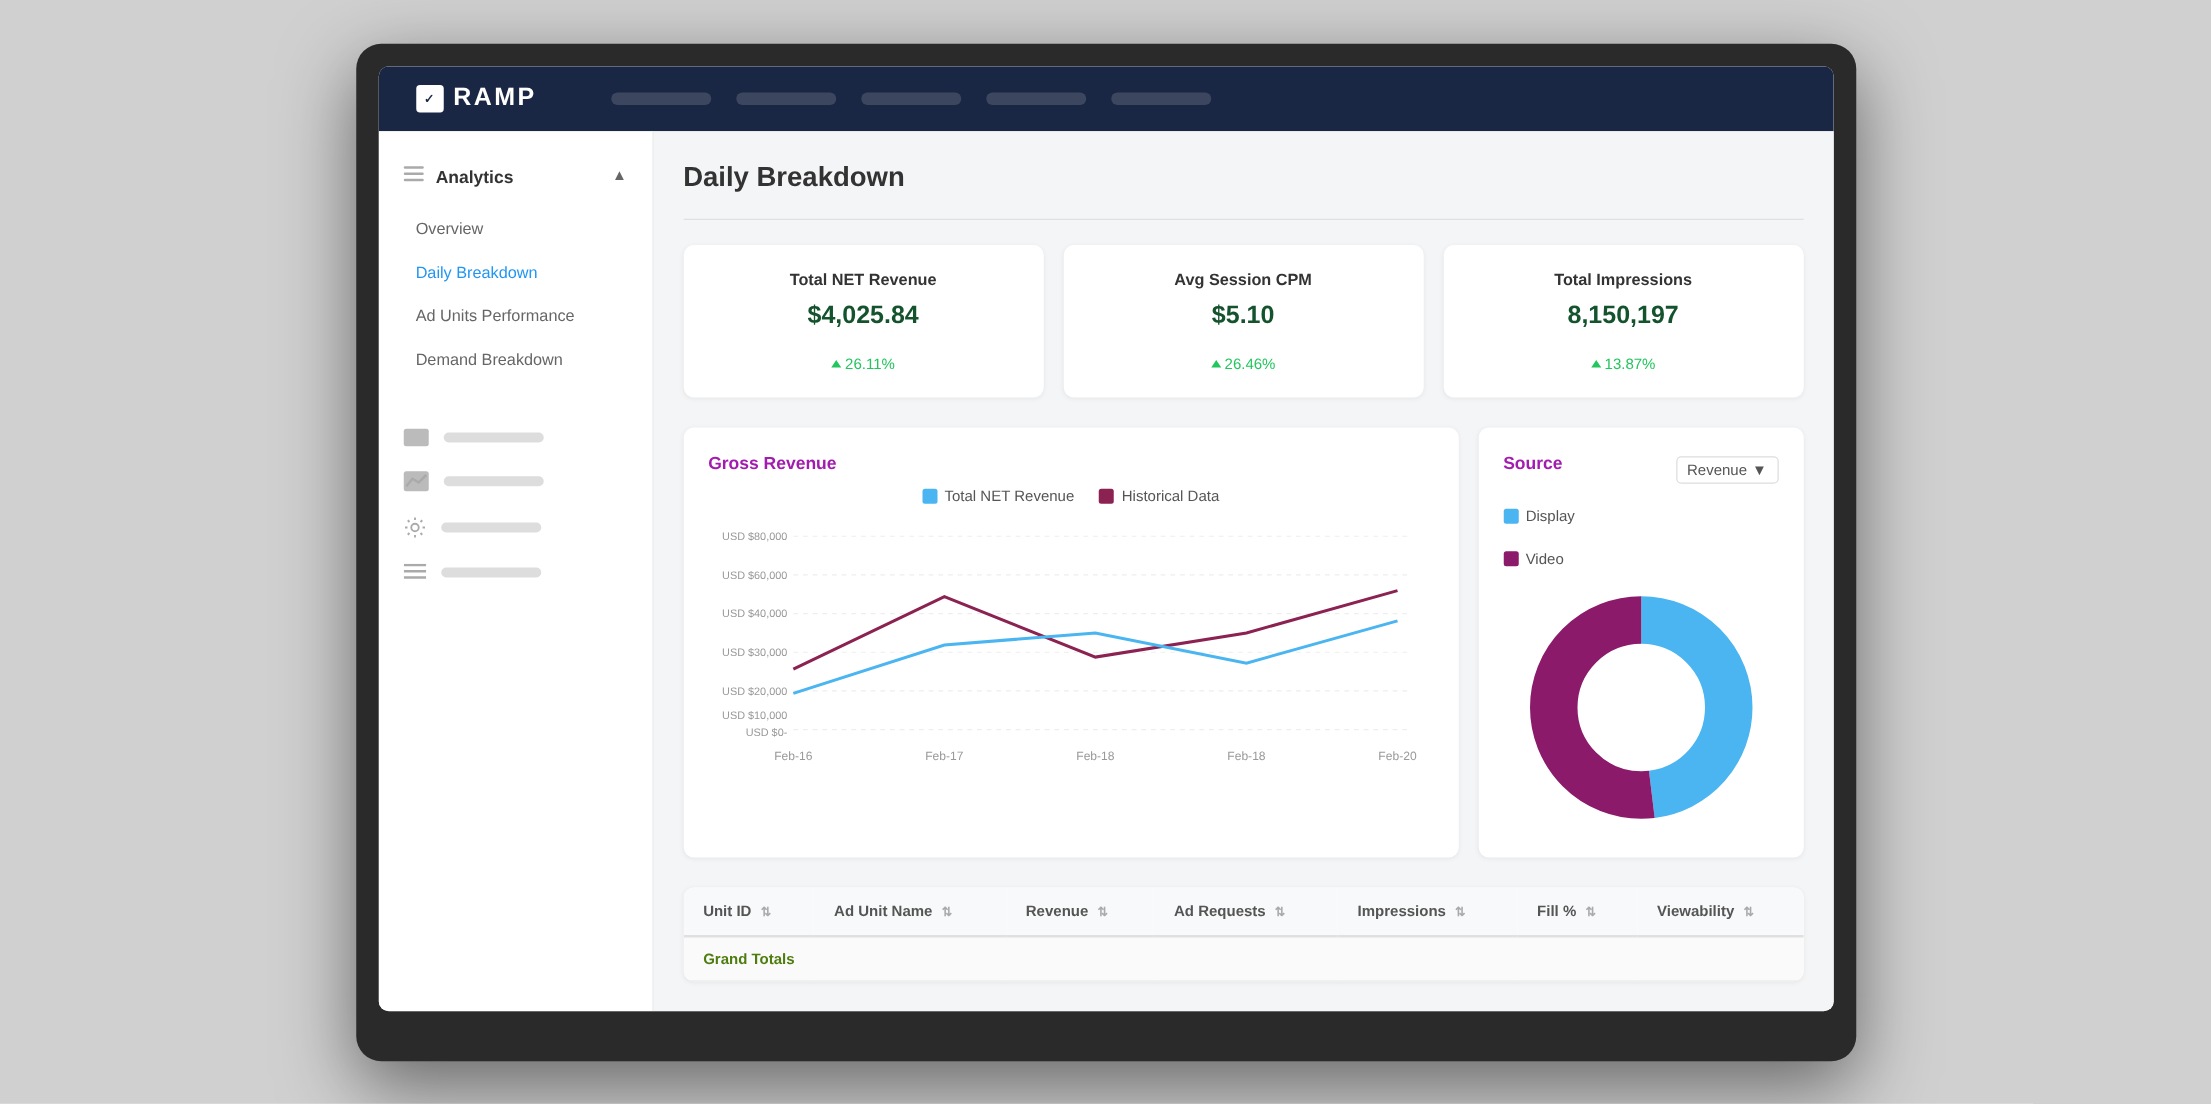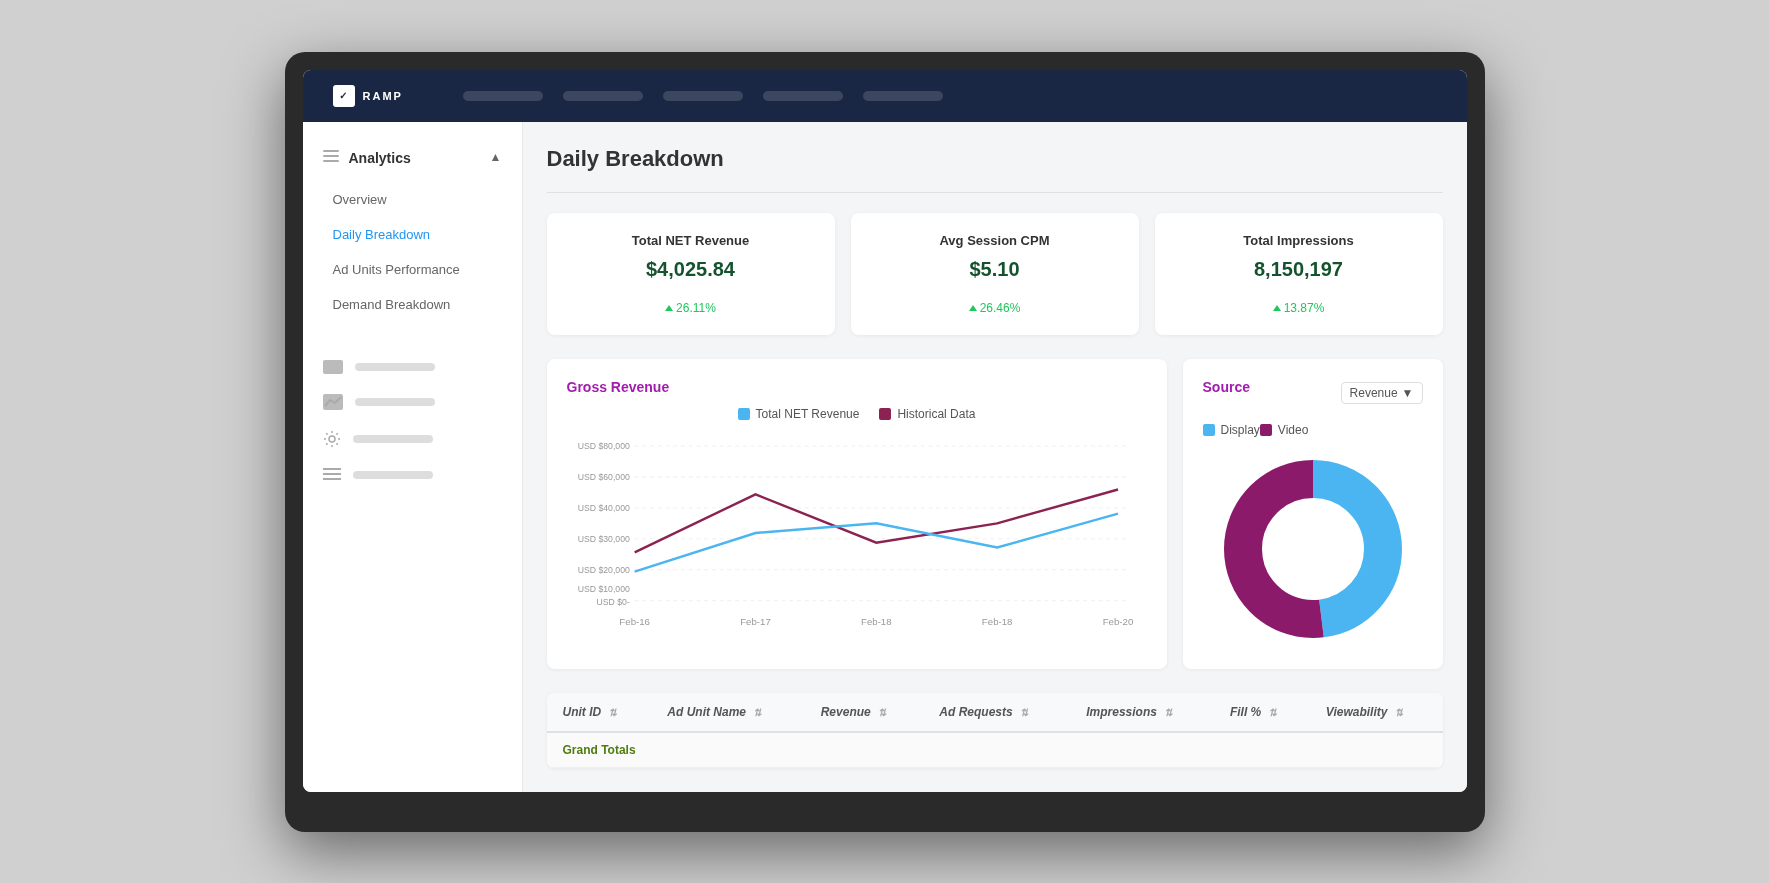--- a/index.html
+++ b/index.html
@@ -54,21 +54,21 @@
       display: flex;
       align-items: center;
       justify-content: center;
       font-size: 10px;
       font-weight: bold;
       color: #1a2744;
     }
 
     .logo-text {
       color: white;
-      font-size: 11px;
+      font-size: 20px;
       font-weight: 800;
       letter-spacing: 2px;
     }
 
     .nav-items {
       display: flex;
       gap: 20px;
       flex: 1;
       margin-left: 20px;
     }
@@ -301,22 +301,23 @@
       color: #555;
       background: white;
       display: flex;
       align-items: center;
       gap: 4px;
       cursor: pointer;
     }
 
     .source-legend {
       display: flex;
-      gap: 0;
+      gap: 20px;
       margin-bottom: 12px;
+      flex-direction: column;
     }
 
     .donut-container {
       display: flex;
       justify-content: center;
       align-items: center;
     }
 
     
     .table-card {
@@ -328,21 +329,20 @@
 
     .data-table {
       width: 100%;
       border-collapse: collapse;
       font-size: 12px;
     }
 
     .data-table thead tr {
       background: #f8f9fa;
       border-bottom: 2px solid #e0e0e0;
-      font-style: italic;
     }
 
     .data-table th {
       padding: 12px 16px;
       text-align: left;
       font-weight: 600;
       color: #555;
       white-space: nowrap;
     }
 

